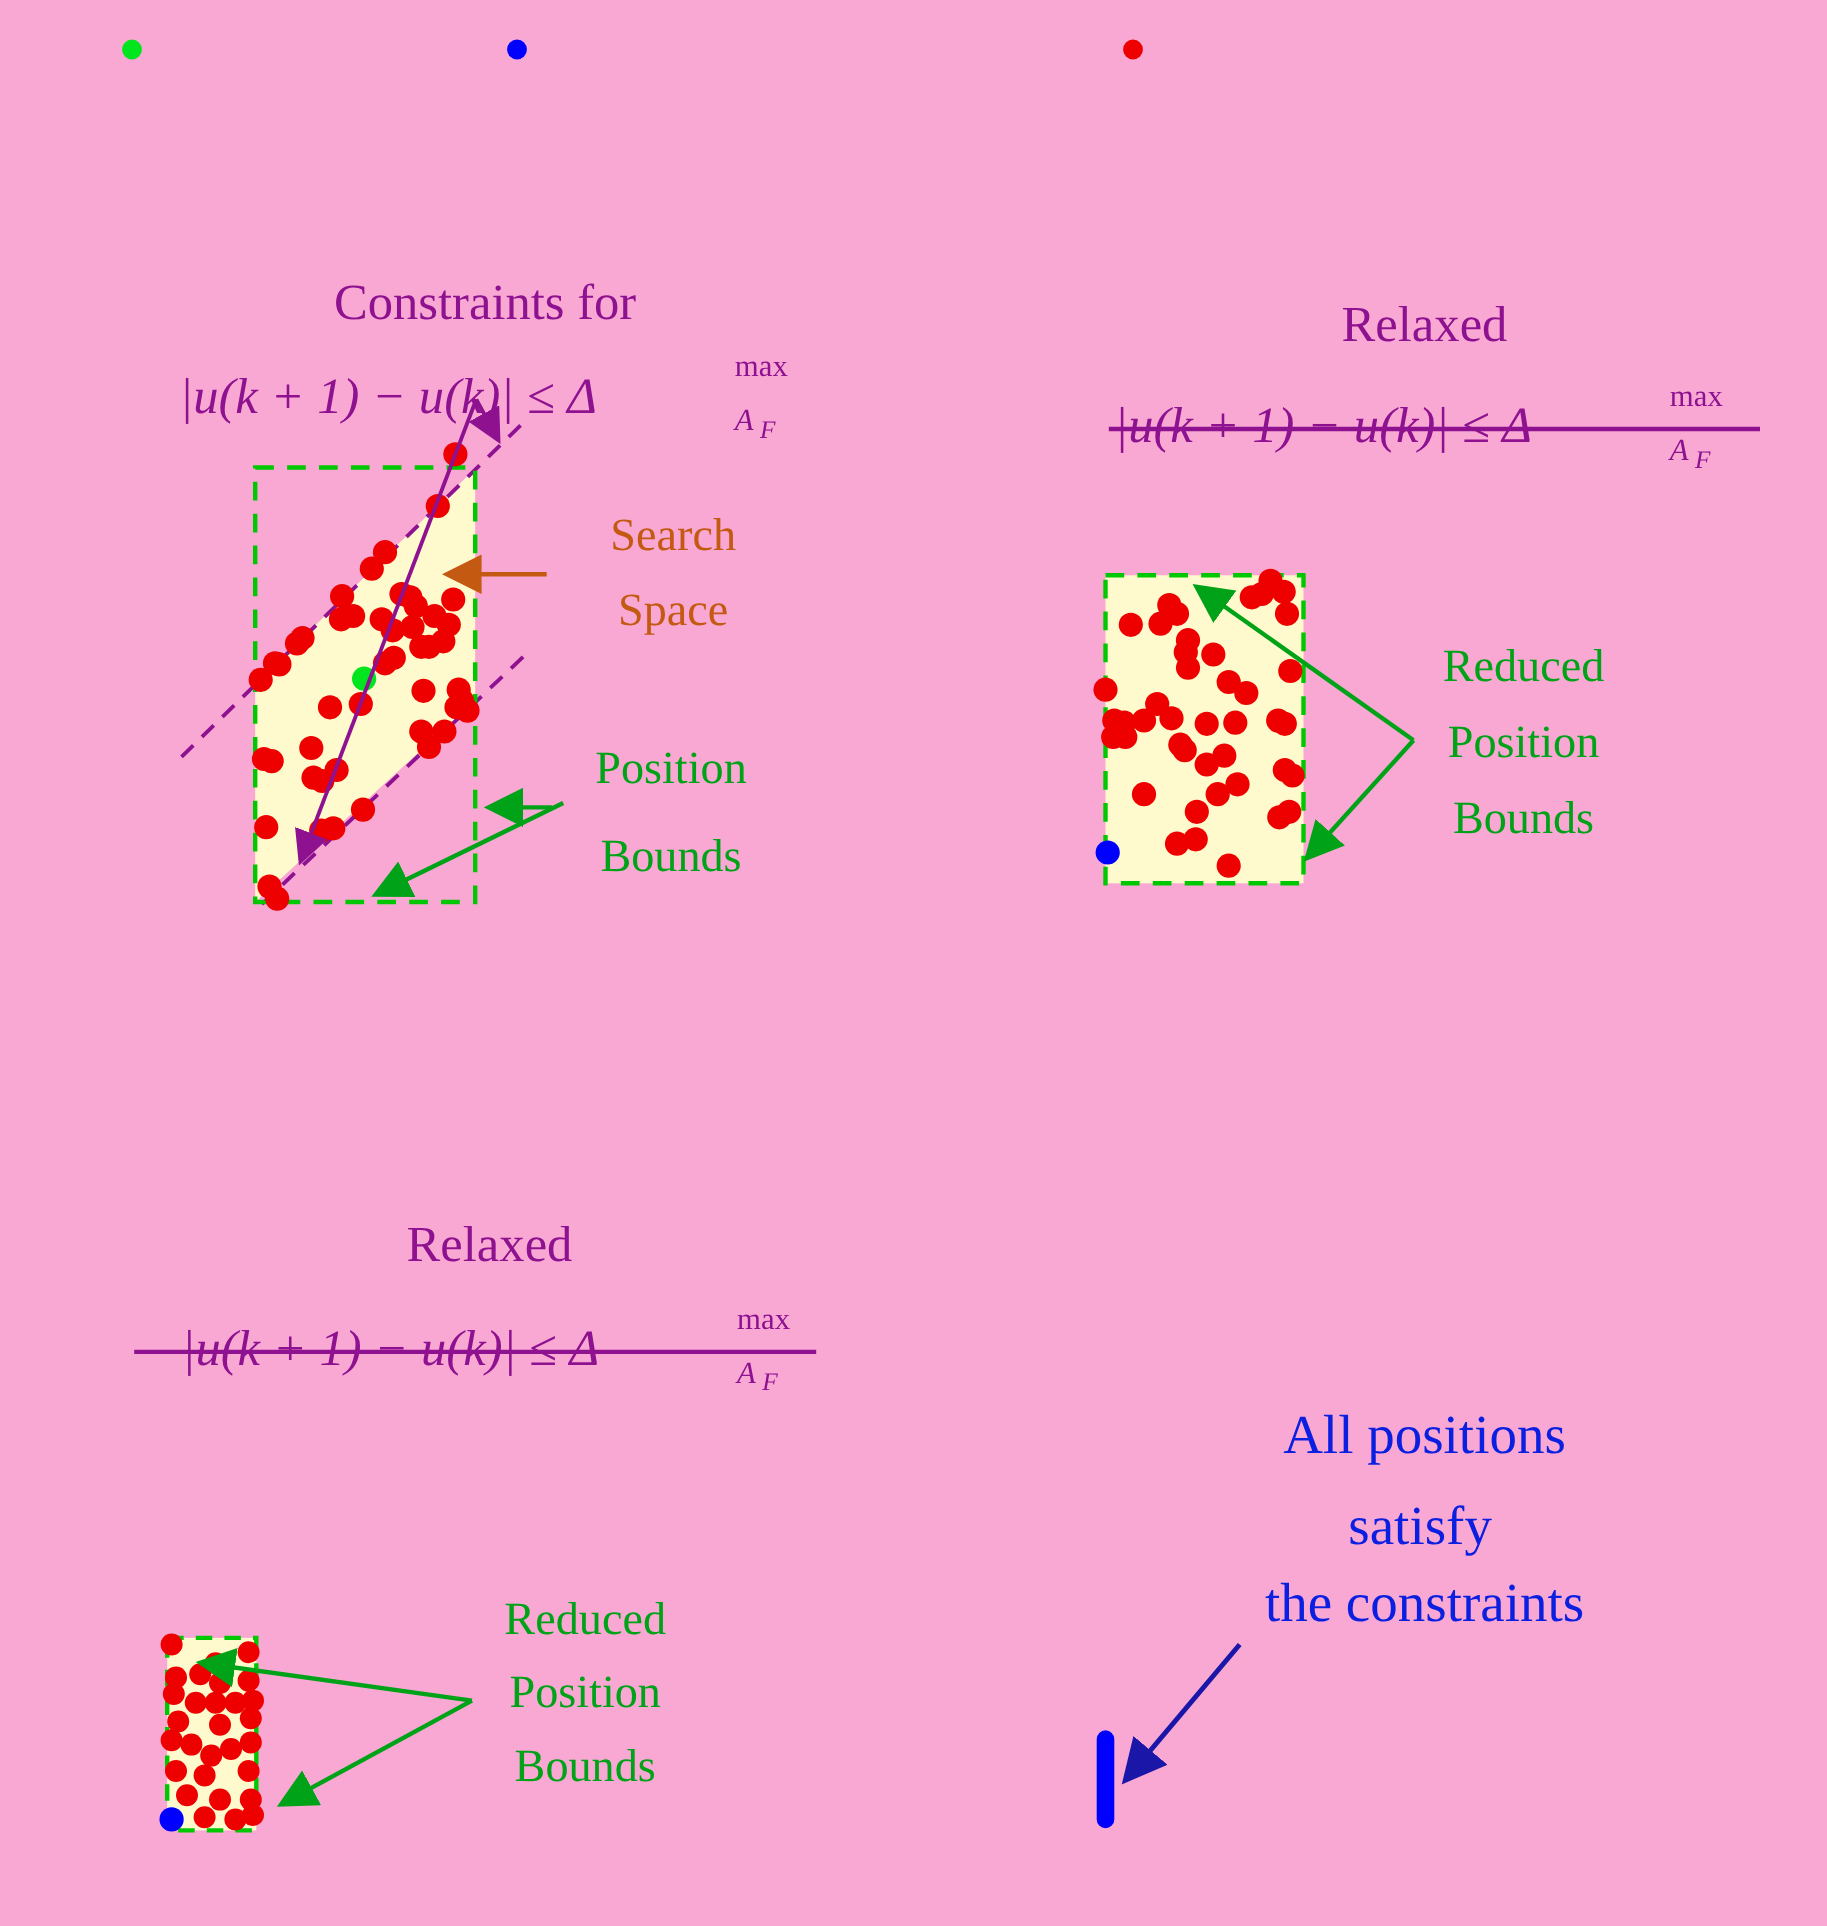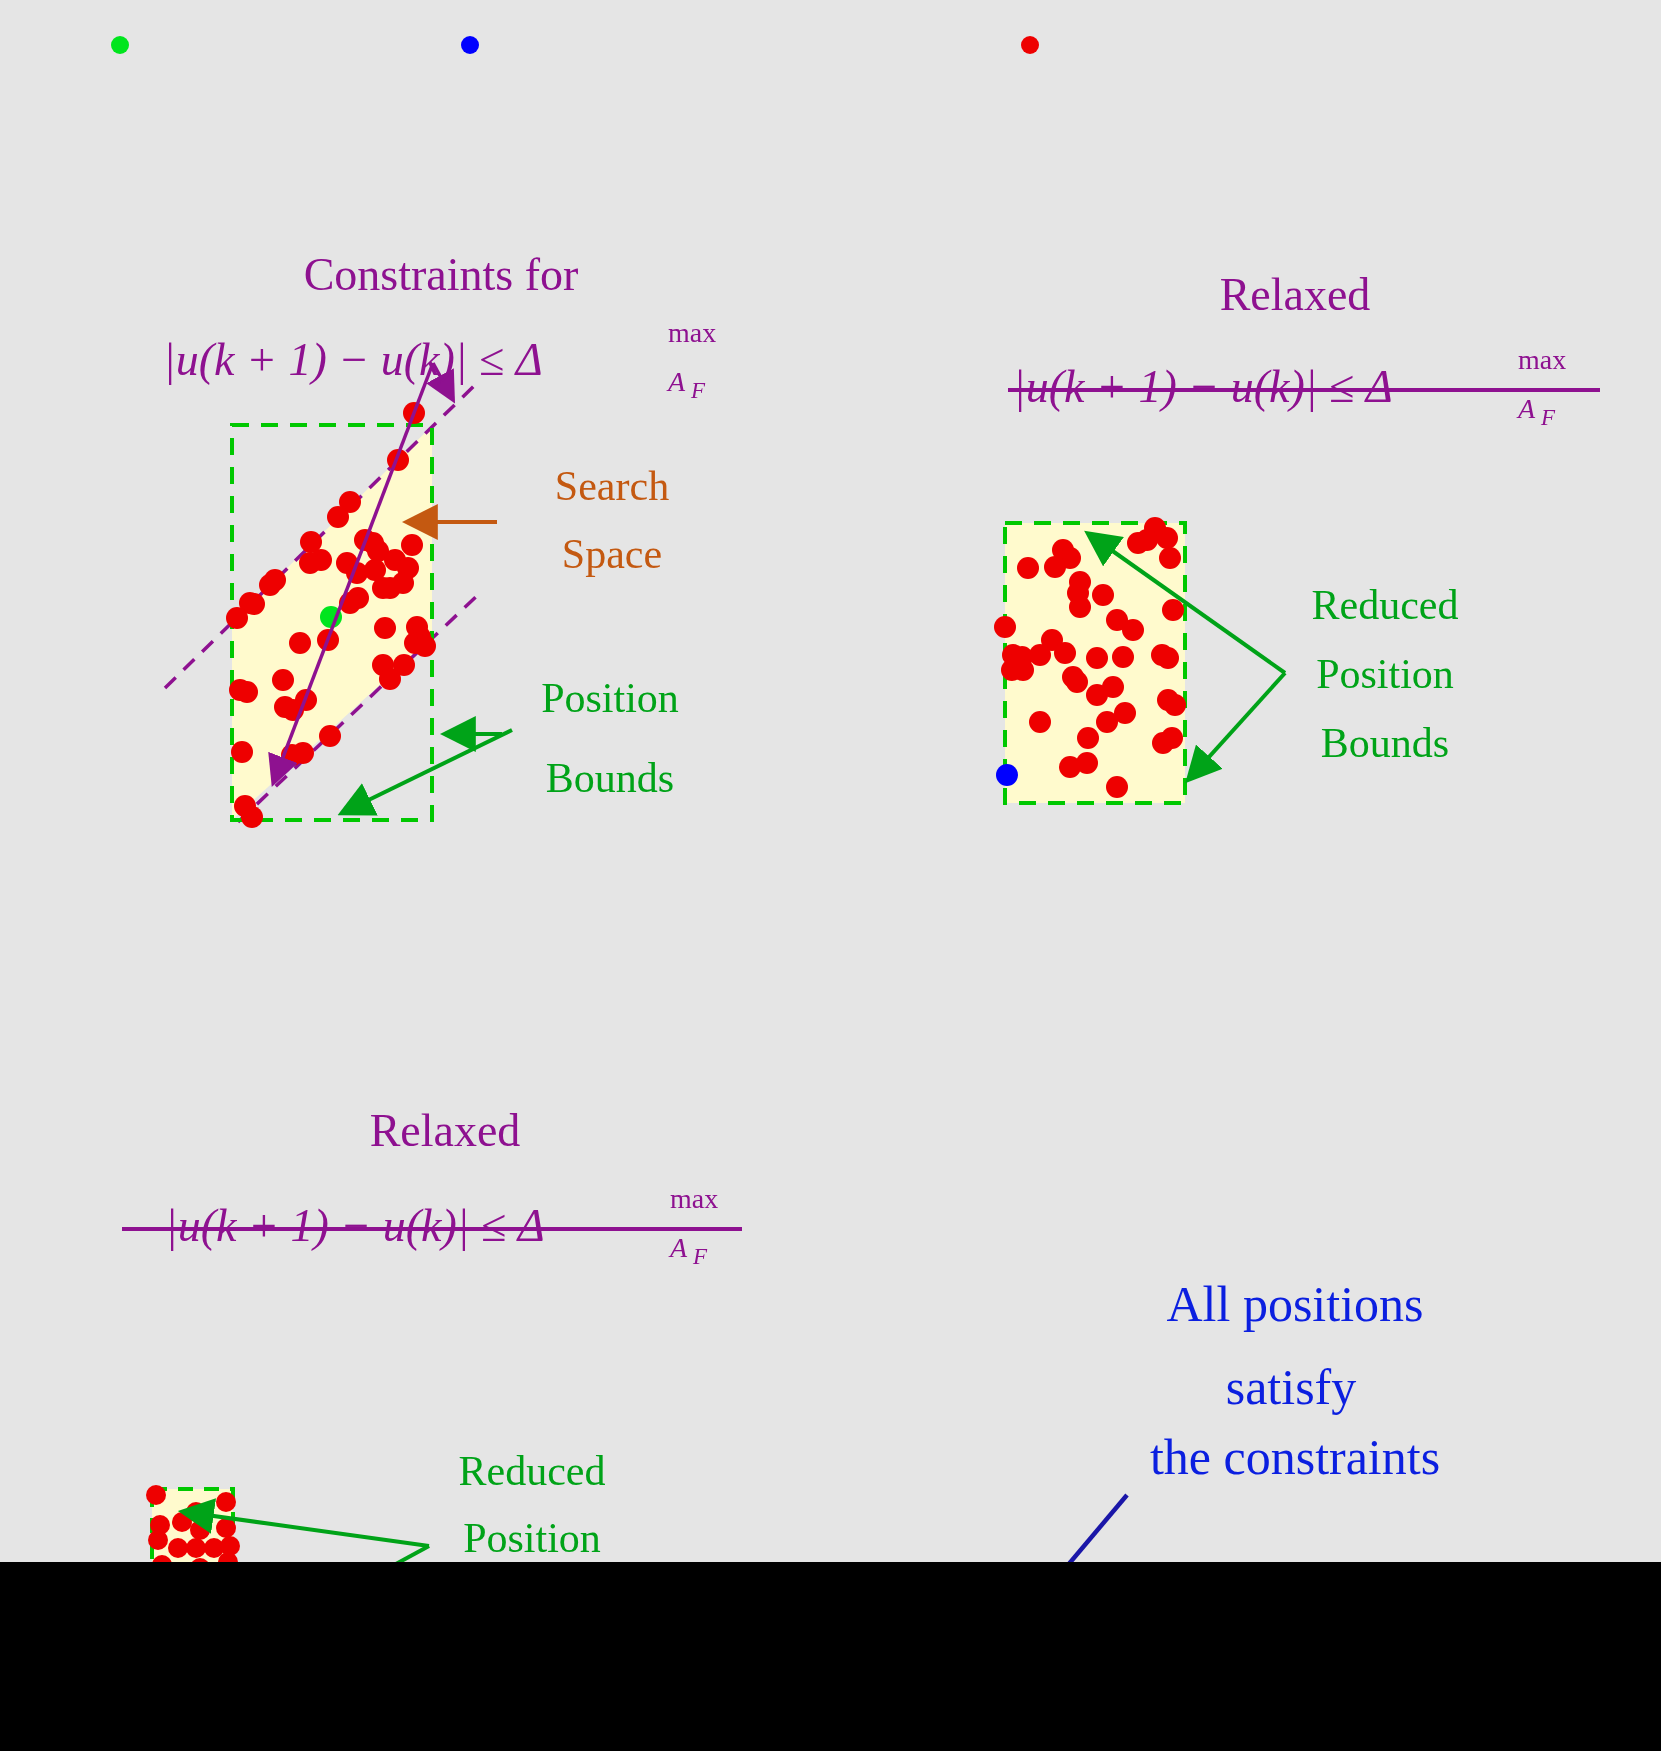--- a/index.html
+++ b/index.html
@@ -1,16 +1,16 @@
 <!DOCTYPE html>
 <html><head>
 <meta charset="utf-8">
 <style>
   html,body{margin:0;padding:0;background:#000;}
-  .stage{position:relative;width:1661px;height:1562px;background:#e5e5e5;overflow:hidden;}
+  .stage{position:relative;width:1661px;height:1751px;background:#f9a8d4;overflow:hidden;}
   svg{display:block;}
   text{font-family:"Liberation Serif","DejaVu Serif",serif;}
   .title{font-size:46px;}
   .math{font-size:46px;font-style:italic;}
   .scriptlet{font-size:28px;}
   .scriptlet2{font-size:23px;font-style:italic;}
   .label{font-size:42px;}
   .biglabel{font-size:50px;}
   .purple{fill:#8E1190;}
   .greentxt{fill:#00A318;}

